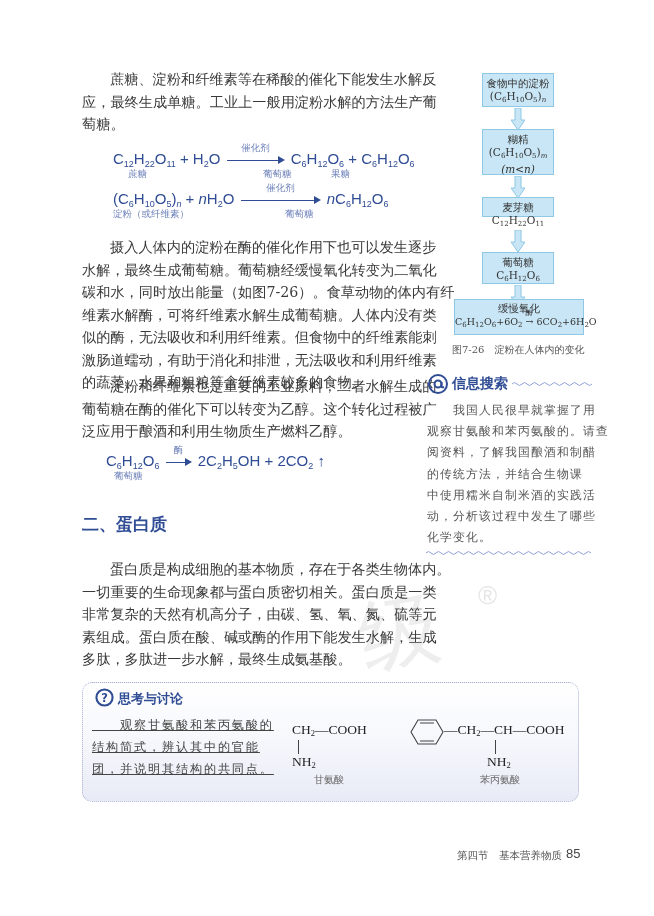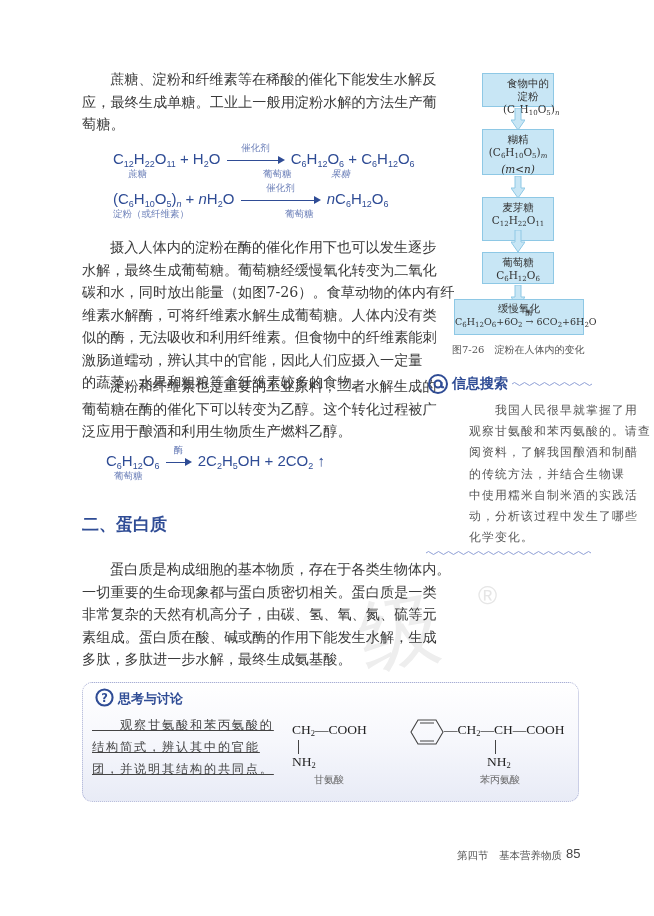--- a/index.html
+++ b/index.html
@@ -24,21 +24,21 @@
   .section-title { position: absolute; left: 82px; top: 513px; font-family: "DejaVu Sans", sans-serif; font-weight: bold; font-size: 17px; color: #2f4c95; }
   .flowbox {
     position: absolute; background: #c8e6f5; border: 1px solid #8ec8e5; text-align: center;
     font-size: 10.5px; line-height: 13px; color: #333; box-sizing: border-box; padding-top: 3px;
   }
   .flowbox sub { font-size: 7px; vertical-align: -2px; }
   .farrow { position: absolute; width: 14px; height: 22px; }
   .caption { position: absolute; left: 452px; top: 343px; font-size: 10px; color: #555; white-space: nowrap; }
   .info-title { position: absolute; left: 452px; top: 375px; font-family: "DejaVu Sans", sans-serif; font-weight: bold; font-size: 14px; color: #2f4c95; }
   .info-body { position: absolute; left: 427px; top: 400px; width: 162px; font-size: 11.8px; line-height: 21.2px; color: #555; letter-spacing: 1.2px; }
-  .info-body .ln { display: block; white-space: nowrap; padding-left: 42px; }
+  .info-body .ln { display: block; white-space: nowrap; }
   .wave { position: absolute; height: 6px; }
   .discuss-box {
     position: absolute; left: 82px; top: 682px; width: 497px; height: 120px;
     border: 1.5px dotted #a8aed4; border-radius: 10px;
     background: linear-gradient(to bottom, #ffffff 0%, #f6f7fc 50%, #e8ebf6 100%);
     box-sizing: border-box;
   }
   .discuss-title { position: absolute; left: 118px; top: 690px; font-family: "DejaVu Sans", sans-serif; font-weight: bold; font-size: 13px; color: #2f4c95; }
   .discuss-body { position: absolute; left: 92px; top: 714px; width: 175px; font-size: 12.2px; line-height: 22px; color: #444; letter-spacing: 1.8px; text-decoration: underline; }
   .discuss-body .ln { display: block; white-space: nowrap; }
@@ -64,41 +64,41 @@
 
 <div class="eq" style="left:113px; top:150px;">
   <span>C<sub>12</sub>H<sub>22</sub>O<sub>11</sub> + H<sub>2</sub>O</span>
   <span class="arrow" style="width:58px; margin:0 2px;">
     <span class="cat">催化剂</span>
     <span class="line"></span><span class="head"></span>
   </span>
   <span>C<sub>6</sub>H<sub>12</sub>O<sub>6</sub> + C<sub>6</sub>H<sub>12</sub>O<sub>6</sub></span>
   <span class="lbl" style="left:15px; top:18px;">蔗糖</span>
   <span class="lbl" style="left:150px; top:18px;">葡萄糖</span>
-  <span class="lbl" style="left:218px; top:18px;font-style:italic;">果糖</span>
+  <span class="lbl" style="left:218px; top:18px;">果糖</span>
 </div>
 
 <div class="eq" style="left:113px; top:190px;">
   <span>(C<sub>6</sub>H<sub>10</sub>O<sub>5</sub>)<sub><i>n</i></sub> + <i>n</i>H<sub>2</sub>O</span>
   <span class="arrow" style="width:80px; margin:0 2px;">
     <span class="cat">催化剂</span>
     <span class="line"></span><span class="head"></span>
   </span>
   <span><i>n</i>C<sub>6</sub>H<sub>12</sub>O<sub>6</sub></span>
   <span class="lbl" style="left:0px; top:18px;">淀粉（或纤维素）</span>
   <span class="lbl" style="left:172px; top:18px;">葡萄糖</span>
 </div>
 
 <div class="para" style="top:236px;">
   <span class="ln ind">摄入人体内的淀粉在酶的催化作用下也可以发生逐步</span>
   <span class="ln">水解，最终生成葡萄糖。葡萄糖经缓慢氧化转变为二氧化</span>
   <span class="ln">碳和水，同时放出能量（如图7-26）。食草动物的体内有纤</span>
   <span class="ln">维素水解酶，可将纤维素水解生成葡萄糖。人体内没有类</span>
   <span class="ln">似的酶，无法吸收和利用纤维素。但食物中的纤维素能刺</span>
-  <span class="ln">激肠道蠕动，辨认其中的官能，因此人们应摄入一定量</span>
+  <span class="ln">激肠道蠕动，有助于消化和排泄，无法吸收和利用纤维素</span>
   <span class="ln">的蔬菜、水果和粗粮等含纤维素较多的食物。</span>
 </div>
 
 <div class="para" style="top:375px;">
   <span class="ln ind">淀粉和纤维素也是重要的工业原料，二者水解生成的</span>
   <span class="ln">葡萄糖在酶的催化下可以转变为乙醇。这个转化过程被广</span>
   <span class="ln">泛应用于酿酒和利用生物质生产燃料乙醇。</span>
 </div>
 
 <div class="eq" style="left:106px; top:452px;">
@@ -115,36 +115,36 @@
 
 <div class="para" style="top:558px;">
   <span class="ln ind">蛋白质是构成细胞的基本物质，存在于各类生物体内。</span>
   <span class="ln">一切重要的生命现象都与蛋白质密切相关。蛋白质是一类</span>
   <span class="ln">非常复杂的天然有机高分子，由碳、氢、氧、氮、硫等元</span>
   <span class="ln">素组成。蛋白质在酸、碱或酶的作用下能发生水解，生成</span>
   <span class="ln">多肽，多肽进一步水解，最终生成氨基酸。</span>
 </div>
 
 <div>
-  <div class="flowbox" style="left:482px; top:73px; width:72px; height:34px;padding-left:20px;">
+  <div class="flowbox" style="left:482px; top:73px; width:72px; height:34px;">
     <div>食物中的淀粉</div>
     <div>(C<sub>6</sub>H<sub>10</sub>O<sub>5</sub>)<sub><i>n</i></sub></div>
   </div>
   <svg class="farrow" style="left:511px; top:108px;" viewBox="0 0 14 22">
       <path d="M4 0 H10 V12 H14 L7 22 L0 12 H4 Z" fill="#c8e6f5" stroke="#8ec8e5" stroke-width="1"></path>
     </svg>
   <div class="flowbox" style="left:482px; top:129px; width:72px; height:46px;">
     <div>糊精</div>
     <div>(C<sub>6</sub>H<sub>10</sub>O<sub>5</sub>)<sub><i>m</i></sub></div>
     <div style="font-style:italic;">(m&lt;n)</div>
   </div>
   <svg class="farrow" style="left:511px; top:176px;" viewBox="0 0 14 22">
       <path d="M4 0 H10 V12 H14 L7 22 L0 12 H4 Z" fill="#c8e6f5" stroke="#8ec8e5" stroke-width="1"></path>
     </svg>
-  <div class="flowbox" style="left:482px; top:197px; width:72px; height:44px;">
+  <div class="flowbox" style="left:482px; top:197px; width:72px; height:20px;">
     <div>麦芽糖</div>
     <div>C<sub>12</sub>H<sub>22</sub>O<sub>11</sub></div>
   </div>
   <svg class="farrow" style="left:511px; top:230px;" viewBox="0 0 14 22">
       <path d="M4 0 H10 V12 H14 L7 22 L0 12 H4 Z" fill="#c8e6f5" stroke="#8ec8e5" stroke-width="1"></path>
     </svg>
   <div class="flowbox" style="left:482px; top:252px; width:72px; height:32px;">
     <div>葡萄糖</div>
     <div>C<sub>6</sub>H<sub>12</sub>O<sub>6</sub></div>
   </div>

